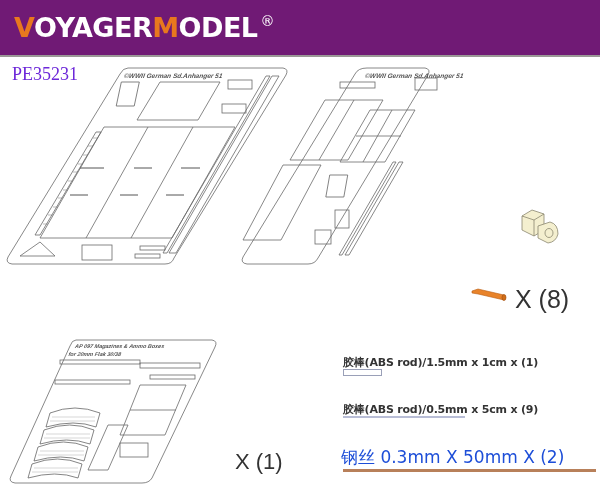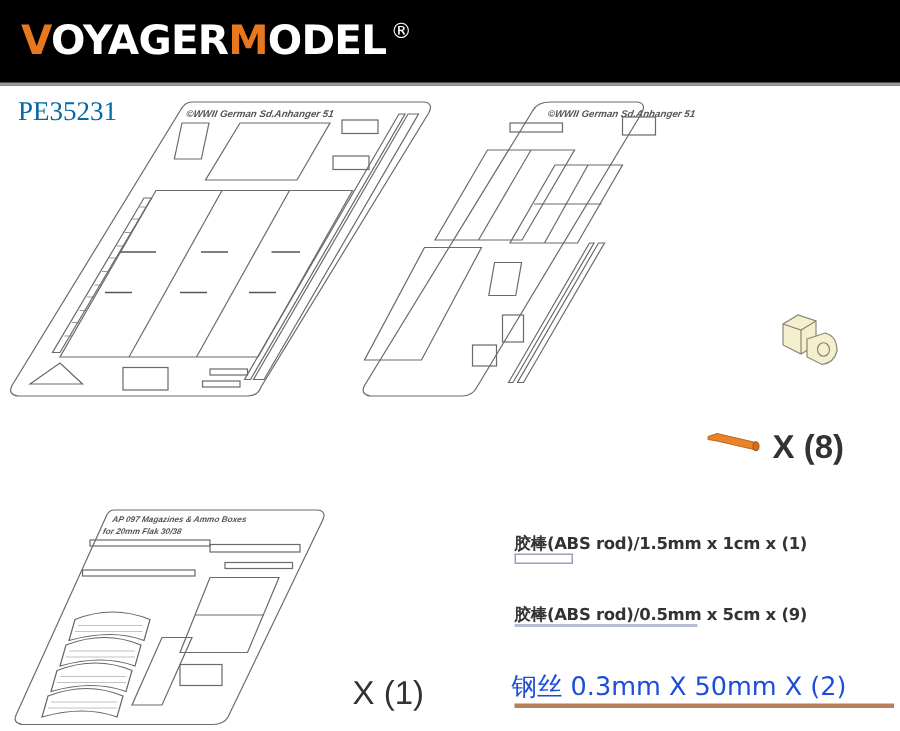--- a/index.html
+++ b/index.html
@@ -1,22 +1,22 @@
 <!DOCTYPE html>
 <html><head>
 <meta charset="utf-8">
 <style>
   html, body { margin: 0; padding: 0; background: #ffffff; }
   body { width: 600px; height: 487px; position: relative; overflow: hidden; font-family: "Liberation Sans", sans-serif; }
-  .header { position: absolute; left: 0; top: 0; width: 600px; height: 55px; background: #000000; border-bottom: 2px solid #9a9896; }
+  .header { position: absolute; left: 0; top: 0; width: 600px; height: 55px; background: #701a75; border-bottom: 2px solid #9a9896; }
   .brand { position: absolute; left: 14px; top: 7px; font-family: "DejaVu Sans", sans-serif; font-weight: bold; font-size: 27px; letter-spacing: -0.5px; color: #ffffff; line-height: 28px; white-space: nowrap; }
   .brand .accent { color: #e8781e; }
   .brand .reg { font-size: 14px; vertical-align: 11px; margin-left: 3px; font-weight: normal; }
   .tagline { position: absolute; left: 14px; top: 33px; font-family: "DejaVu Sans", sans-serif; font-size: 14px; color: #ffffff; letter-spacing: -0.4px; white-space: nowrap; }
-  .part-no { position: absolute; left: 12px; top: 64px; font-family: "Liberation Serif", serif; font-size: 18px; color: #0369a1; }
+  .part-no { position: absolute; left: 12px; top: 64px; font-family: "Liberation Serif", serif; font-size: 18px; color: #6d28d9; }
   svg { position: absolute; overflow: visible; }
   .fret-stroke { fill: none; stroke: #6a6a6a; stroke-width: 0.8; }
   .fret-title { font-family: "Liberation Sans", sans-serif; font-style: italic; font-weight: bold; fill: #555; }
   .qty { position: absolute; font-family: "Liberation Sans", sans-serif; color: #333; }
   .rod-label { position: absolute; font-family: "DejaVu Sans", sans-serif; font-size: 11px; color: #333; white-space: nowrap; font-weight: bold; letter-spacing: -0.2px; }
   .rod-swatch1 { position: absolute; left: 343px; top: 369px; width: 37px; height: 5px; border: 1px solid #9aa0b8; background: #fff; }
   .rod-line2 { position: absolute; left: 343px; top: 416px; width: 122px; height: 2px; background: #b8bdd6; }
   .wire-label { position: absolute; left: 341px; top: 446px; font-family: "DejaVu Sans", sans-serif; font-size: 17px; color: #1d4ed8; white-space: nowrap; }
   .wire-line { position: absolute; left: 343px; top: 469px; width: 253px; height: 3px; background: #b8805a; }
 </style>
@@ -136,21 +136,21 @@
   <path d="M4,8 L16,12 L26,6" fill="none" stroke="#8a8670" stroke-width="0.8"></path>
   <line x1="16" y1="12" x2="16" y2="28" stroke="#8a8670" stroke-width="0.8"></line>
   <path d="M20,18 L32,14 Q40,16 40,26 Q38,34 30,35 L20,30 Z" fill="#f4efcf" stroke="#8a8670" stroke-width="0.8"></path>
   <ellipse cx="31" cy="25" rx="4" ry="4.5" fill="none" stroke="#8a8670" stroke-width="0.8"></ellipse>
 </svg>
 
 <svg style="left:470px;top:284px" width="40" height="20" viewBox="0 0 40 20">
   <path d="M2,7 L8,5 L34,11 L34,16 L8,10 L2,9 Z" fill="#e8832a" stroke="#b85c12" stroke-width="0.6"></path>
   <ellipse cx="34" cy="13.5" rx="2" ry="3" fill="#d06e1a" stroke="#9c4a0c" stroke-width="0.6"></ellipse>
 </svg>
-<div class="qty" style="left:515px;top:285px;font-size:22px;font-weight:bold;">X (8)</div>
+<div class="qty" style="left:515px;top:285px;font-size:25px;">X (8)</div>
 
 <div class="rod-label" style="left:343px;top:355px;">胶棒(ABS rod)/1.5mm x 1cm x (1)</div>
 <div class="rod-swatch1"></div>
 
 <div class="rod-label" style="left:343px;top:402px;">胶棒(ABS rod)/0.5mm x 5cm x (9)</div>
 <div class="rod-line2"></div>
 
 <div class="wire-label">钢丝 0.3mm X 50mm X (2)</div>
 <div class="wire-line"></div>
 

